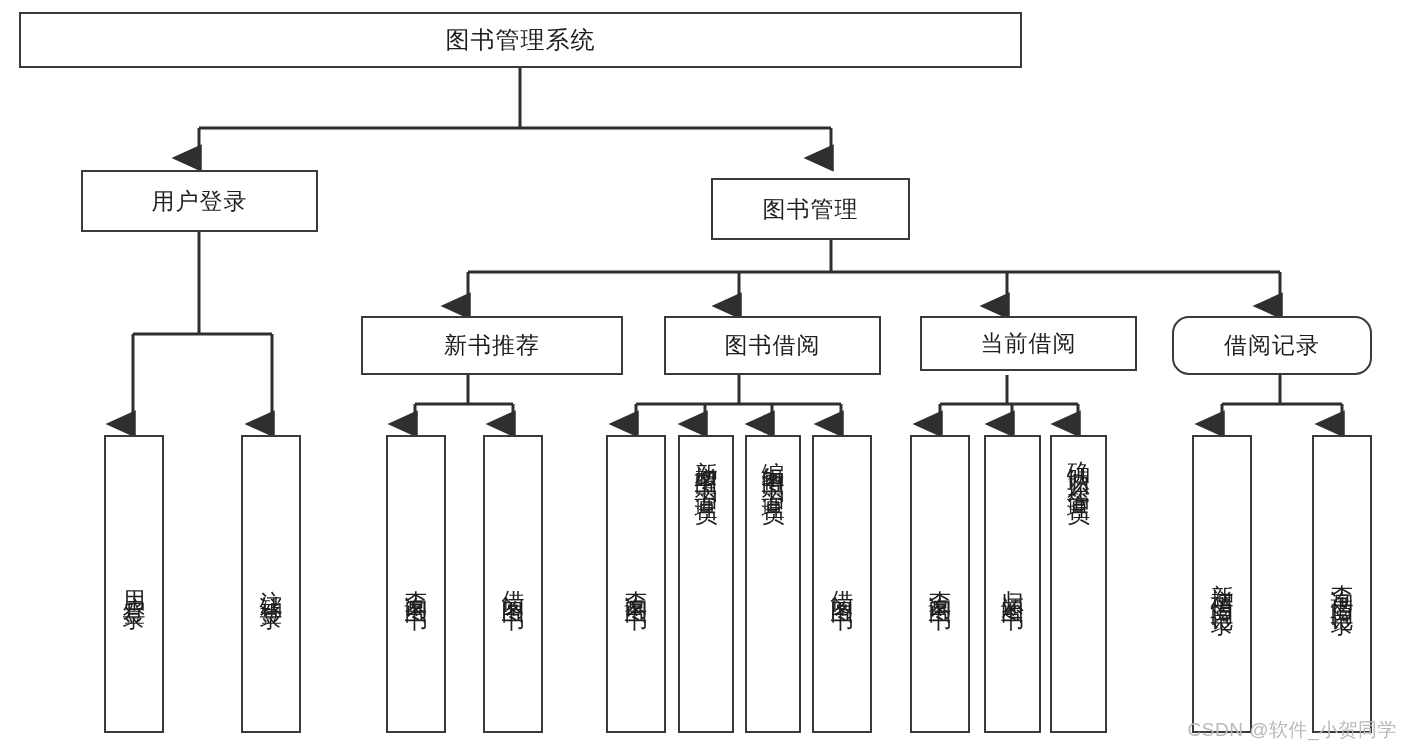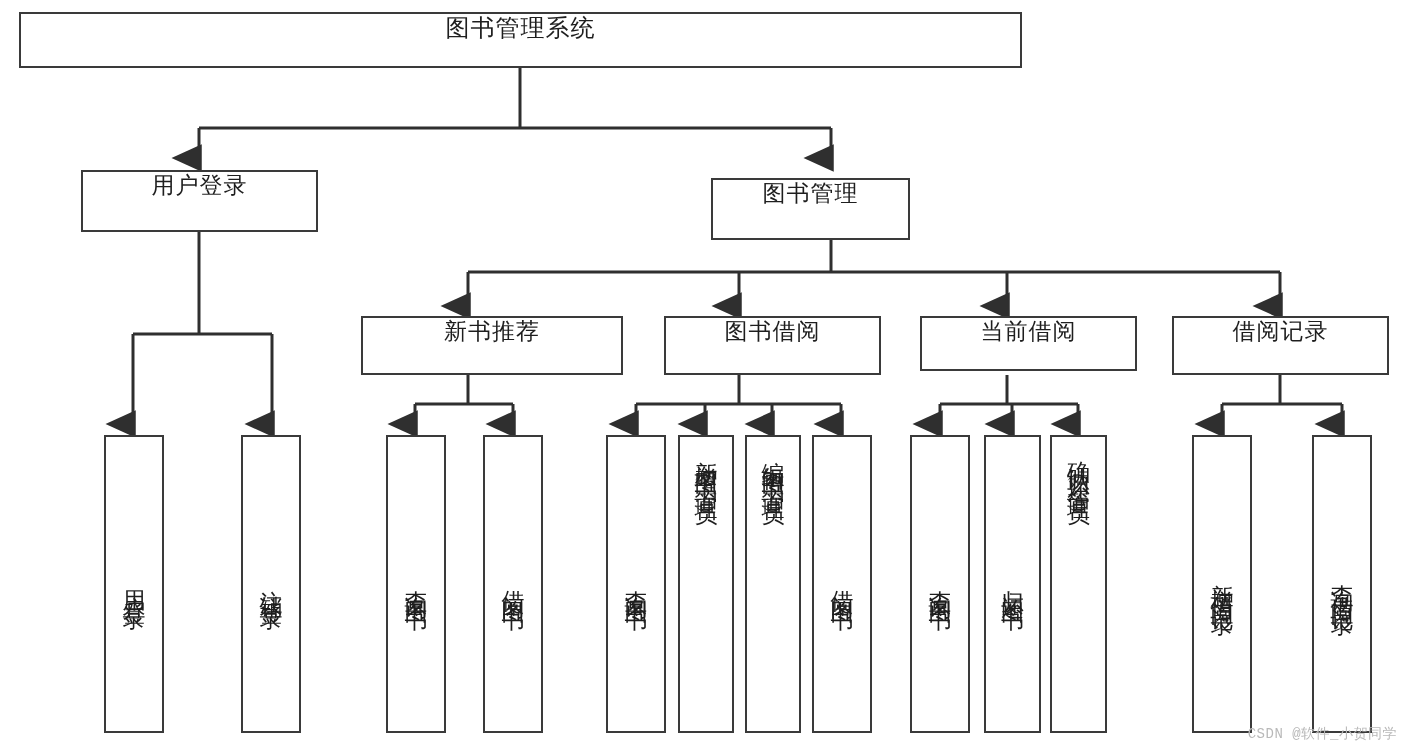--- a/index.html
+++ b/index.html
@@ -26,21 +26,21 @@
     width: 1405px;
     height: 747px;
   }
   
   .node {
     position: absolute;
     box-sizing: border-box;
     background: #ffffff;
     border: 2.5px solid #3a3a3a;
     display: flex;
-    align-items: flex-start;
+    align-items: center;
     justify-content: center;
     z-index: 2;
   }
   .node .label {
     font-size: 23px;
     line-height: 1.15;
     letter-spacing: 1px;
     color: #1e1e1e;
     white-space: nowrap;
     text-align: center;
@@ -70,26 +70,26 @@
   .node.leaf.center {
     align-items: center;
     padding-top: 0;
   }
 
   
   #watermark {
     position: absolute;
     right: 8px;
     bottom: 4px;
-    font-size: 14px;
+    font-size: 19px;
     color: #b9b9b9;
     letter-spacing: 0.5px;
     z-index: 3;
     white-space: nowrap;
-    font-family: Liberation Mono, monospace;
+    font-family: Liberation Sans, sans-serif;
   }
 </style>
 </head>
 <body>
 
 <div id="canvas">
 
   <svg id="edges" viewBox="0 0 1405 747" xmlns="http://www.w3.org/2000/svg">
     <defs>
       <marker id="arrow" viewBox="0 0 12 12" refX="6" refY="10" markerWidth="11" markerHeight="11" orient="auto-start-reverse">
@@ -156,21 +156,21 @@
 
   <div class="node mid" id="l3-0" style="left: 361px; top: 316px; width: 262px; height: 59px;">
     <span class="label">新书推荐</span>
   </div>
   <div class="node mid" id="l3-1" style="left: 664px; top: 316px; width: 217px; height: 59px;">
     <span class="label">图书借阅</span>
   </div>
   <div class="node mid" id="l3-2" style="left: 920px; top: 316px; width: 217px; height: 55px;">
     <span class="label">当前借阅</span>
   </div>
-  <div class="node mid" id="l3-3" style="left: 1172px; top: 316px; width: 217px; height: 59px;">
+  <div class="node mid" id="l3-3" style="left: 1172px; top: 316px; width: 200px; height: 59px; border-radius: 17px;">
     <span class="label">借阅记录</span>
   </div>
 
   <div class="node leaf center" id="lf-0" style="left: 104px; top: 435px; width: 60px; height: 298px;">
     <span class="label">用户登录</span>
   </div>
   <div class="node leaf center" id="lf-1" style="left: 241px; top: 435px; width: 60px; height: 298px;">
     <span class="label">注销登录</span>
   </div>
   <div class="node leaf center" id="lf-2" style="left: 386px; top: 435px; width: 60px; height: 298px;">

